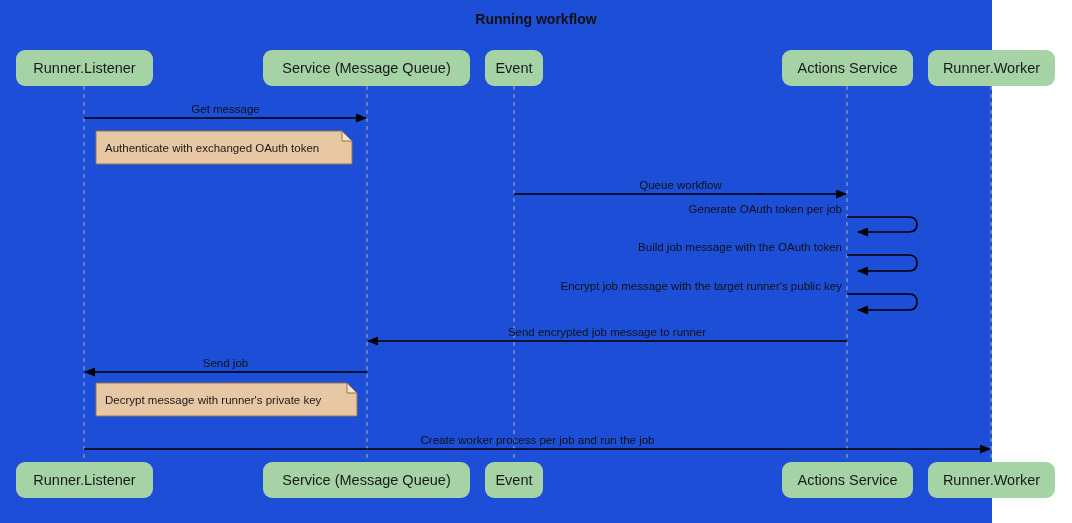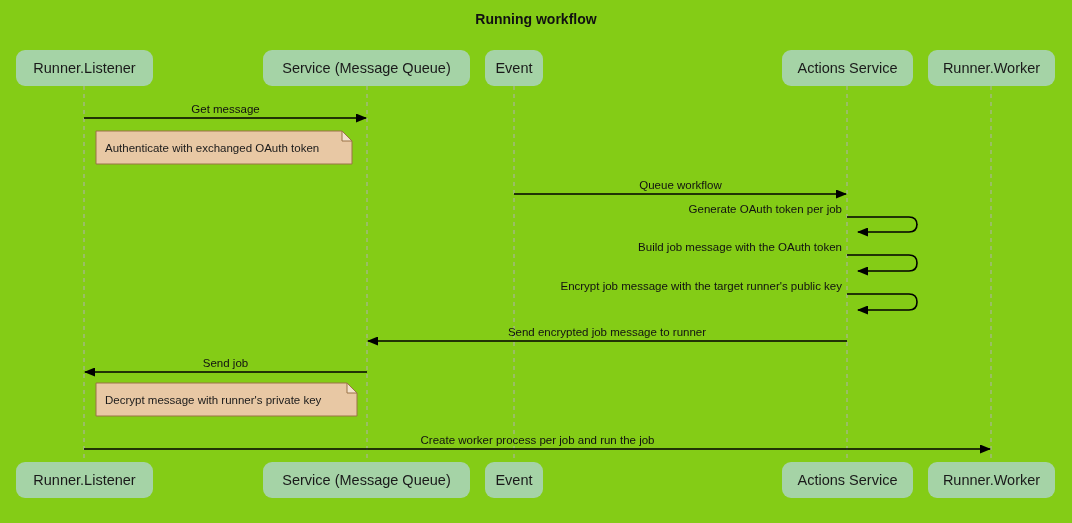--- a/index.html
+++ b/index.html
@@ -8,23 +8,23 @@
     background: #ffffff;
   }
   body {
     font-family: "Liberation Sans", sans-serif;
     width: 1072px;
     height: 523px;
     overflow: hidden;
   }
   #diagram-root {
     position: relative;
-    width: 1072px;
+    width: 992px;
     height: 523px;
-    background: #84cc16;
+    background: #1d4ed8;
   }
   svg.canvas {
     position: absolute;
     top: 0;
     left: 0;
     width: 1072px;
     height: 523px;
   }
   .title-text {
     font-family: "Liberation Sans", sans-serif;

